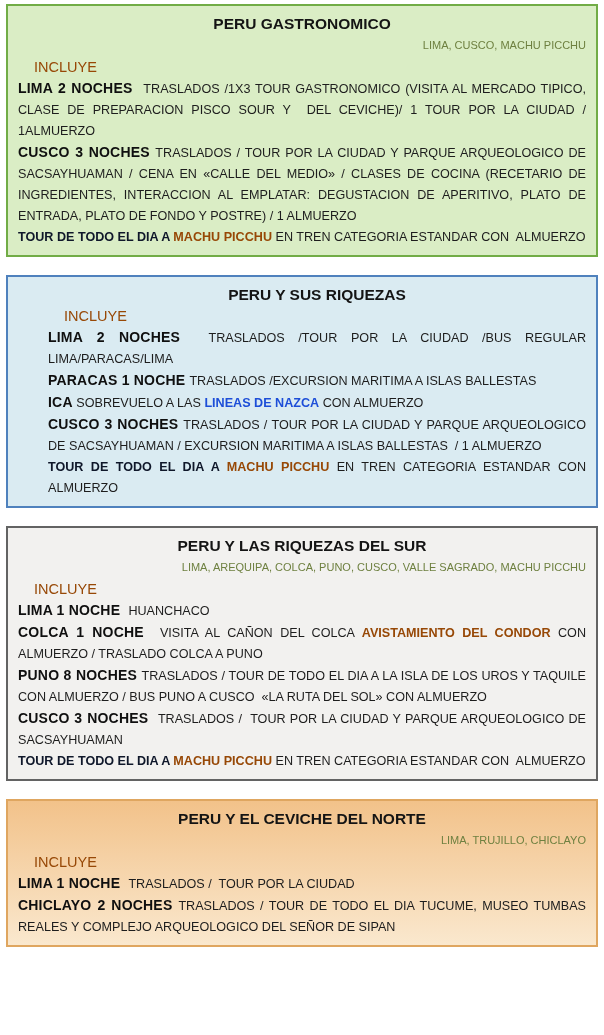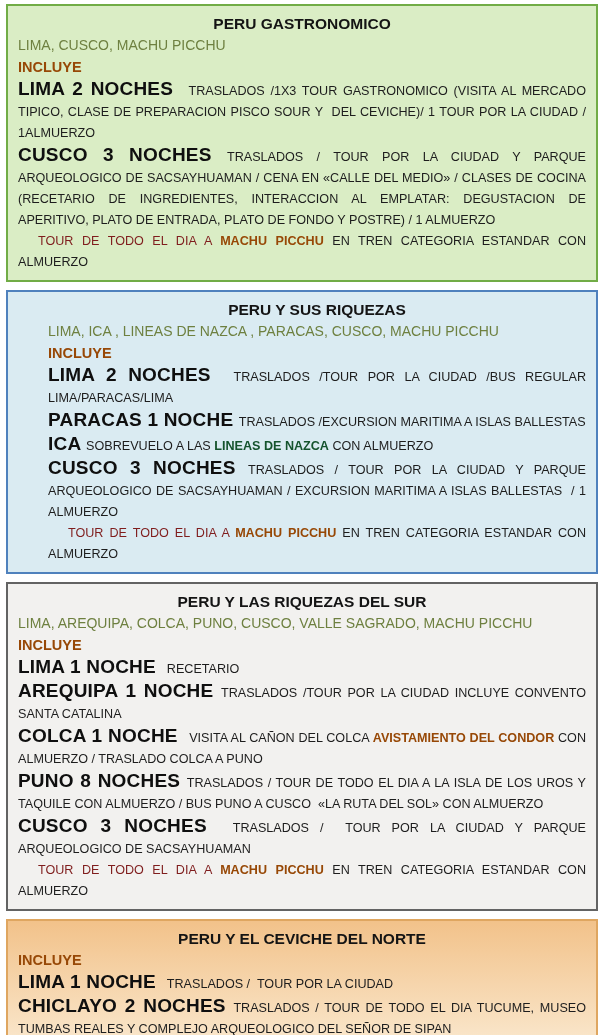--- a/index.html
+++ b/index.html
@@ -8,104 +8,102 @@
     background: #ffffff;
     font-family: "Liberation Sans", "DejaVu Sans", sans-serif;
   }
   .page {
     width: 604px;
     height: 1035px;
     box-sizing: border-box;
     padding: 4px 6px;
     display: flex;
     flex-direction: column;
-    gap: 8px;
+    gap: 18px;
     background: #ffffff;
   }
   .box {
     box-sizing: border-box;
     border: 2px solid #888;
     padding: 5px 10px 7px 10px;
   }
   .box-title {
     margin: 2px 0 0 0;
     text-align: center;
     font-size: 15.5px;
     font-weight: bold;
     color: #141414;
     line-height: 21px;
   }
   .box-subtitle {
-    text-align: left;
-    font-size: 14px;
+    text-align: right;
+    font-size: 11px;
     line-height: 21px;
     margin: 1px 0 1px 0;
   }
   .includes-label {
-    font-weight: bold;
+    font-weight: normal;
     font-size: 14.5px;
     line-height: 21px;
-    margin: 1px 0 0 0;
+    margin: 1px 0 0 16px;
   }
   .para {
     margin: 0;
     font-size: 12.6px;
     line-height: 21px;
     text-align: justify;
     color: #1d1d1d;
     white-space: pre-wrap;
   }
   .seg-lead {
     font-weight: bold;
-    font-size: 19px;
+    font-size: 14px;
     color: #0f0f0f;
     letter-spacing: 0.2px;
   }
   .seg-bold {
-    font-weight: normal;
-    color: #7f1d1d;
-    margin-left: 20px;
+    font-weight: bold;
+    color: #0f172a;
   }
   .seg-highlight {
     font-weight: bold;
   }
   .seg-normal { }
 </style>
 </head>
 <body>
 
 <div class="page">
     <section class="box" style="border-color: rgb(113, 172, 70); background: rgb(218, 237, 197);">
       <h2 class="box-title">PERU GASTRONOMICO</h2>
       <div class="box-subtitle" style="color: rgb(110, 128, 64);">LIMA, CUSCO, MACHU PICCHU</div>
       <div class="includes-label" style="color: rgb(151, 72, 6);">INCLUYE</div>
       <p class="para"><span class="seg-lead">LIMA 2 NOCHES  </span><span class="seg-normal">TRASLADOS /1X3 TOUR GASTRONOMICO (VISITA AL MERCADO TIPICO, CLASE DE PREPARACION PISCO SOUR Y  DEL CEVICHE)/ 1 TOUR POR LA CIUDAD / 1ALMUERZO</span></p>
       <p class="para"><span class="seg-lead">CUSCO 3 NOCHES </span><span class="seg-normal">TRASLADOS / TOUR POR LA CIUDAD Y PARQUE ARQUEOLOGICO DE SACSAYHUAMAN / CENA EN «CALLE DEL MEDIO» / CLASES DE COCINA (RECETARIO DE INGREDIENTES, INTERACCION AL EMPLATAR: DEGUSTACION DE APERITIVO, PLATO DE ENTRADA, PLATO DE FONDO Y POSTRE) / 1 ALMUERZO</span></p>
       <p class="para"><span class="seg-bold">TOUR DE TODO EL DIA A </span><span class="seg-highlight" style="color: rgb(151, 72, 6);">MACHU PICCHU</span><span class="seg-normal"> EN TREN CATEGORIA ESTANDAR CON  ALMUERZO</span></p>
     </section>
     <section class="box" style="border-color: rgb(79, 129, 189); background: rgb(218, 235, 242); padding-left: 40px;">
       <h2 class="box-title">PERU Y SUS RIQUEZAS</h2>
-      <div class="box-subtitle" style="color: rgb(110, 128, 64);">LIMA, ICA , LINEAS DE NAZCA , PARACAS, CUSCO, MACHU PICCHU</div>
       <div class="includes-label" style="color: rgb(151, 72, 6);">INCLUYE</div>
       <p class="para"><span class="seg-lead">LIMA 2 NOCHES  </span><span class="seg-normal">TRASLADOS /TOUR POR LA CIUDAD /BUS REGULAR LIMA/PARACAS/LIMA</span></p>
       <p class="para"><span class="seg-lead">PARACAS 1 NOCHE </span><span class="seg-normal">TRASLADOS /EXCURSION MARITIMA A ISLAS BALLESTAS</span></p>
-      <p class="para"><span class="seg-lead">ICA </span><span class="seg-normal">SOBREVUELO A LAS </span><span class="seg-highlight" style="color: #14532d;">LINEAS DE NAZCA</span><span class="seg-normal"> CON ALMUERZO</span></p>
+      <p class="para"><span class="seg-lead">ICA </span><span class="seg-normal">SOBREVUELO A LAS </span><span class="seg-highlight" style="color: #1d4ed8;">LINEAS DE NAZCA</span><span class="seg-normal"> CON ALMUERZO</span></p>
       <p class="para"><span class="seg-lead">CUSCO 3 NOCHES </span><span class="seg-normal">TRASLADOS / TOUR POR LA CIUDAD Y PARQUE ARQUEOLOGICO DE SACSAYHUAMAN / EXCURSION MARITIMA A ISLAS BALLESTAS  / 1 ALMUERZO</span></p>
       <p class="para"><span class="seg-bold">TOUR DE TODO EL DIA A </span><span class="seg-highlight" style="color: rgb(151, 72, 6);">MACHU PICCHU</span><span class="seg-normal"> EN TREN CATEGORIA ESTANDAR CON  ALMUERZO</span></p>
     </section>
     <section class="box" style="border-color: rgb(99, 99, 99); background: rgb(242, 241, 239);">
       <h2 class="box-title">PERU Y LAS RIQUEZAS DEL SUR</h2>
       <div class="box-subtitle" style="color: rgb(110, 128, 64);">LIMA, AREQUIPA, COLCA, PUNO, CUSCO, VALLE SAGRADO, MACHU PICCHU</div>
       <div class="includes-label" style="color: rgb(151, 72, 6);">INCLUYE</div>
-      <p class="para"><span class="seg-lead">LIMA 1 NOCHE  </span><span class="seg-normal">RECETARIO</span></p>
-      <p class="para"><span class="seg-lead">AREQUIPA 1 NOCHE </span><span class="seg-normal">TRASLADOS /TOUR POR LA CIUDAD INCLUYE CONVENTO SANTA CATALINA</span></p>
+      <p class="para"><span class="seg-lead">LIMA 1 NOCHE  </span><span class="seg-normal">HUANCHACO</span></p>
       <p class="para"><span class="seg-lead">COLCA 1 NOCHE  </span><span class="seg-normal">VISITA AL CAÑON DEL COLCA </span><span class="seg-highlight" style="color: rgb(151, 72, 6);">AVISTAMIENTO DEL CONDOR</span><span class="seg-normal"> CON ALMUERZO / TRASLADO COLCA A PUNO</span></p>
       <p class="para"><span class="seg-lead">PUNO 8 NOCHES </span><span class="seg-normal">TRASLADOS / TOUR DE TODO EL DIA A LA ISLA DE LOS UROS Y TAQUILE CON ALMUERZO / BUS PUNO A CUSCO  «LA RUTA DEL SOL» CON ALMUERZO</span></p>
       <p class="para"><span class="seg-lead">CUSCO 3 NOCHES  </span><span class="seg-normal">TRASLADOS /  TOUR POR LA CIUDAD Y PARQUE ARQUEOLOGICO DE SACSAYHUAMAN</span></p>
       <p class="para"><span class="seg-bold">TOUR DE TODO EL DIA A </span><span class="seg-highlight" style="color: rgb(151, 72, 6);">MACHU PICCHU</span><span class="seg-normal"> EN TREN CATEGORIA ESTANDAR CON  ALMUERZO</span></p>
     </section>
     <section class="box" style="border-color: rgb(223, 166, 96); background: linear-gradient(rgb(242, 194, 138) 0%, rgb(250, 232, 206) 100%);">
       <h2 class="box-title">PERU Y EL CEVICHE DEL NORTE</h2>
+      <div class="box-subtitle" style="color: rgb(110, 128, 64);">LIMA, TRUJILLO, CHICLAYO</div>
       <div class="includes-label" style="color: rgb(151, 72, 6);">INCLUYE</div>
       <p class="para"><span class="seg-lead">LIMA 1 NOCHE  </span><span class="seg-normal">TRASLADOS /  TOUR POR LA CIUDAD</span></p>
       <p class="para"><span class="seg-lead">CHICLAYO 2 NOCHES </span><span class="seg-normal">TRASLADOS / TOUR DE TODO EL DIA TUCUME, MUSEO TUMBAS REALES Y COMPLEJO ARQUEOLOGICO DEL SEÑOR DE SIPAN</span></p>
     </section>
   </div>
 
 </body></html>

